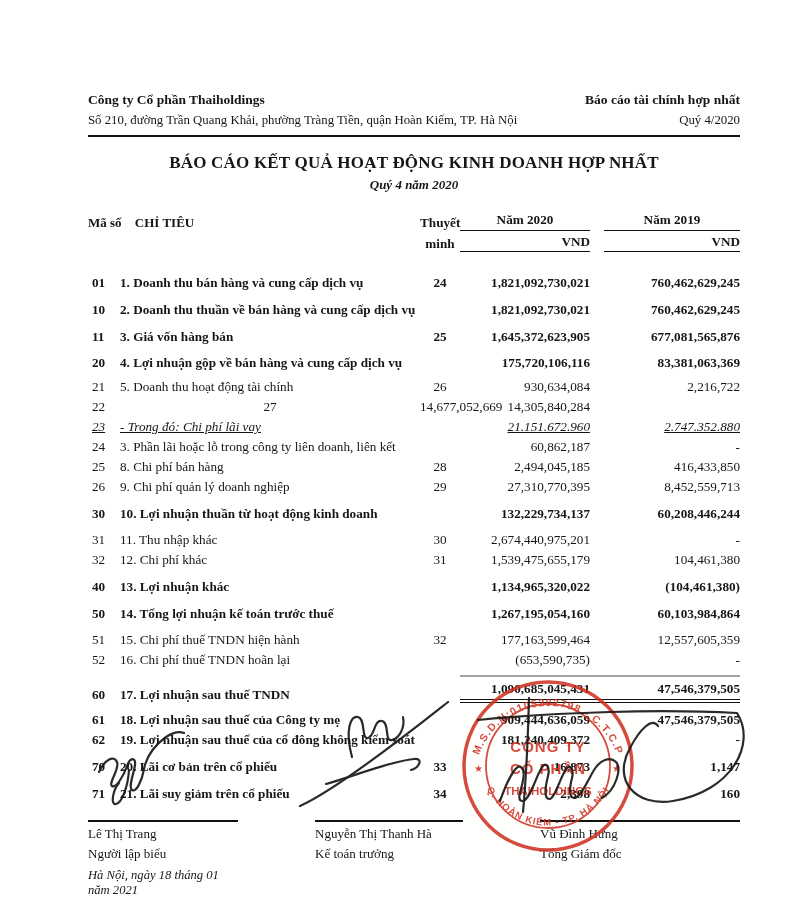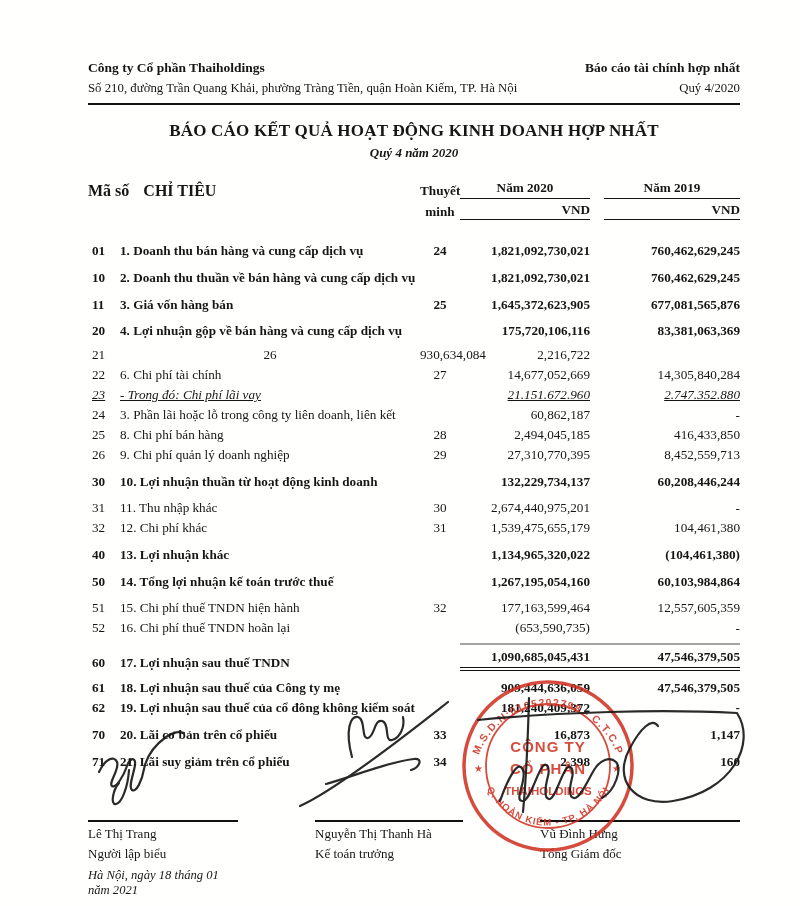--- a/index.html
+++ b/index.html
@@ -3,39 +3,39 @@
 <meta charset="utf-8">
 <style>
   html,body{margin:0;padding:0;background:#ffffff;}
   .page{
     position:relative;width:800px;height:906px;background:#fffffe;
     font-family:"Liberation Serif","DejaVu Serif",serif;color:#161616;
     overflow:hidden;
   }
   .content{position:absolute;left:88px;top:0;width:652px;}
   
-  .doc-header{display:flex;justify-content:space-between;margin-top:60px;}
+  .doc-header{display:flex;justify-content:space-between;margin-top:92px;}
   .hd-left .l1{font-weight:bold;font-size:13.5px;}
   .hd-left .l2{font-size:12.8px;margin-top:5px;}
   .hd-right{text-align:right;}
   .hd-right .l1{font-weight:bold;font-size:13.5px;}
   .hd-right .l2{font-size:12.8px;margin-top:5px;}
   .hd-rule{border-bottom:2.5px solid #111;margin-top:7px;}
   .title{font-weight:bold;font-size:17px;text-align:center;margin-top:16px;letter-spacing:.2px;}
   .subtitle{font-weight:bold;font-style:italic;font-size:13px;text-align:center;margin-top:4px;}
   
   .tbl{margin-top:18px;font-size:13.2px;line-height:17px;}
   .r{display:grid;grid-template-columns:32px 300px 40px 130px 150px;align-items:end;}
   .c{padding-left:4px;}
   .lb{white-space:nowrap;overflow:visible;}
   .n{text-align:center;}
   .v{text-align:right;}
   .b{font-weight:bold;}
   .i{font-style:italic;text-decoration:underline;}
-  .hdr .span2{grid-column:1/3;font-weight:bold;font-size:16px;}
+  .hdr .span2{grid-column:1/3;font-weight:bold;font-size:13px;}
   .hdr .yr{font-weight:bold;text-align:center;border-bottom:1.5px solid #111;padding-bottom:2px;}
   .hdr .yr19{margin-left:14px;}
   .hdr2 .vnd{font-weight:bold;text-align:right;border-bottom:1.5px solid #111;padding-bottom:1px;}
   .hdr2 .vnd19{margin-left:14px;}
   .hdr2{margin-top:2px;}
   .box{border-top:2px solid #a3a3a3;border-bottom:4px double #111;padding:3px 0 2px;}
   
   .sig{position:absolute;top:820px;font-size:13px;}
   .sig .line{border-top:2px solid #111;margin-bottom:4px;}
   .sig .nm{font-weight:normal;}
@@ -107,27 +107,27 @@
         </div>
       <div class="r b" style="margin-top:9px">
           <div class="c">20</div>
           <div class="lb">4. Lợi nhuận gộp về bán hàng và cung cấp dịch vụ</div>
           <div class="n"></div>
           <div class="v">175,720,106,116</div>
           <div class="v">83,381,063,369</div>
         </div>
       <div class="r" style="margin-top:7px">
           <div class="c">21</div>
+          <div class="lb">5. Doanh thu hoạt động tài chính</div>
           <div class="n">26</div>
           <div class="v">930,634,084</div>
           <div class="v">2,216,722</div>
         </div>
       <div class="r" style="margin-top:3px">
           <div class="c">22</div>
-          <div class="lb">6. Chi phí tài chính</div>
           <div class="n">27</div>
           <div class="v">14,677,052,669</div>
           <div class="v">14,305,840,284</div>
         </div>
       <div class="r i" style="margin-top:3px">
           <div class="c">23</div>
           <div class="lb">- Trong đó: Chi phí lãi vay</div>
           <div class="n"></div>
           <div class="v">21.151.672.960</div>
           <div class="v">2.747.352.880</div>

